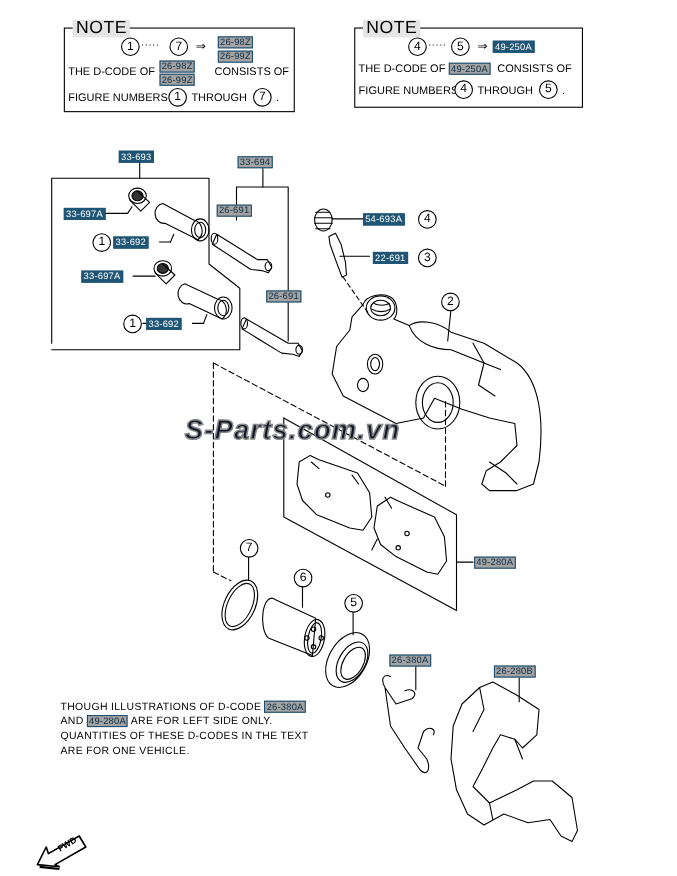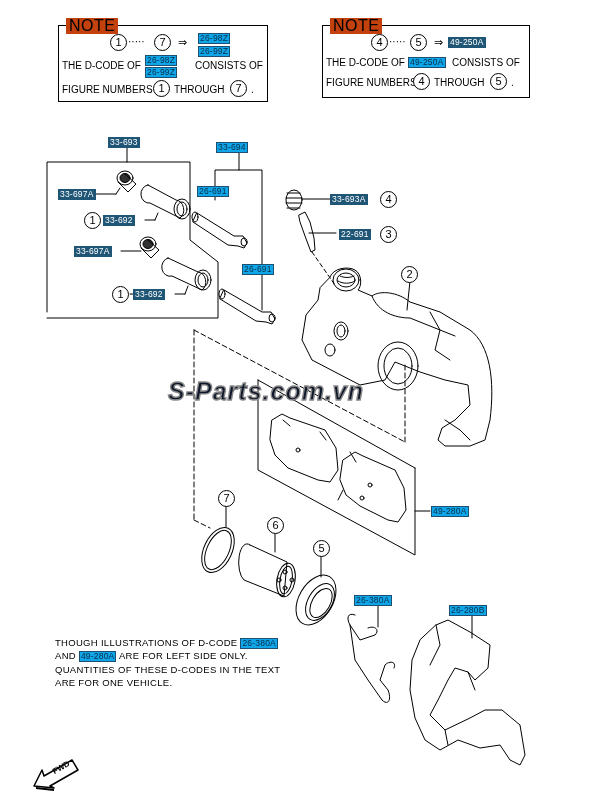--- a/index.html
+++ b/index.html
@@ -1,21 +1,21 @@
 <!DOCTYPE html>
 <html><head>
 <meta charset="utf-8">
 <style>
   html, body { margin:0; padding:0; background:#ffffff; }
   body { width:615px; height:796px; position:relative; overflow:hidden; font-family:"Liberation Sans", sans-serif; color:#000; }
   .abs { position:absolute; }
   .note-box { position:absolute; border:1.5px solid #000; background:#fff; }
-  .note-title { position:absolute; background:#c2410c; font-size:16px; font-weight:normal; padding:0 3px; line-height:16px; letter-spacing:0.5px; }
+  .note-title { position:absolute; background:#e5e5e5; font-size:16px; font-weight:normal; padding:0 3px; line-height:16px; letter-spacing:0.5px; }
   .txt { position:absolute; font-size:10px; white-space:nowrap; line-height:11px; }
-  .code { position:absolute; font-size:8.5px; line-height:9px; padding:0 1px; border:1px solid #1c4f70; background:#0ea5e9; color:#0b2d44; white-space:nowrap; letter-spacing:0.2px; }
+  .code { position:absolute; font-size:8.5px; line-height:9px; padding:0 1px; border:1px solid #1c4f70; background:#a3a3a3; color:#0b2d44; white-space:nowrap; letter-spacing:0.2px; }
   .code.dark { background:#1f5575; color:#ffffff; border-color:#1f5575; }
   .circ { position:absolute; width:15px; height:15px; border:1.2px solid #000; border-radius:50%; font-size:11px; line-height:15px; text-align:center; background:#fff; box-sizing:content-box; }
   svg.art { position:absolute; left:0; top:0; }
   .watermark { position:absolute; font-family:"Liberation Sans", sans-serif; font-style:italic; font-weight:bold; font-size:25px; color:#0f172a; -webkit-text-stroke:1.4px #888; letter-spacing:1px; white-space:nowrap; }
   .remark { position:absolute; font-size:9.5px; line-height:12px; letter-spacing:0.3px; white-space:nowrap;text-align:right; }
   .remark .code { position:static; display:inline-block; }
   .fwd { position:absolute; font-size:8px; font-weight:bold; }
 </style>
 </head>
 <body>
@@ -205,21 +205,21 @@
 <div class="code dark" style="left:108px; top:137px;">33-693</div>
 <div class="code dark" style="left:58px; top:189px;">33-697A</div>
 <div class="circ" style="left:84px; top:212px;">1</div>
 <div class="code dark" style="left:103px; top:215px;">33-692</div>
 <div class="code dark" style="left:74px; top:246px;">33-697A</div>
 <div class="circ" style="left:112px; top:286px;">1</div>
 <div class="code dark" style="left:133px; top:289px;">33-692</div>
 <div class="code" style="left:216px; top:142px;">33-694</div>
 <div class="code" style="left:197px; top:186px;">26-691</div>
 <div class="code" style="left:242px; top:264px;">26-691</div>
-<div class="code dark" style="left:330px; top:194px;">33-693A</div>
+<div class="code dark" style="left:330px; top:194px;">54-693A</div>
 <div class="circ" style="left:380px; top:191px;">4</div>
 <div class="code dark" style="left:339px; top:229px;">22-691</div>
 <div class="circ" style="left:380px; top:226px;">3</div>
 <div class="circ" style="left:401px; top:266px;">2</div>
 <div class="code" style="left:431px; top:506px;">49-280A</div>
 <div class="circ" style="left:218px; top:490px;">7</div>
 <div class="circ" style="left:267px; top:517px;">6</div>
 <div class="circ" style="left:313px; top:540px;">5</div>
 <div class="code" style="left:354px; top:595px;">26-380A</div>
 <div class="code" style="left:449px; top:605px;">26-280B</div>

